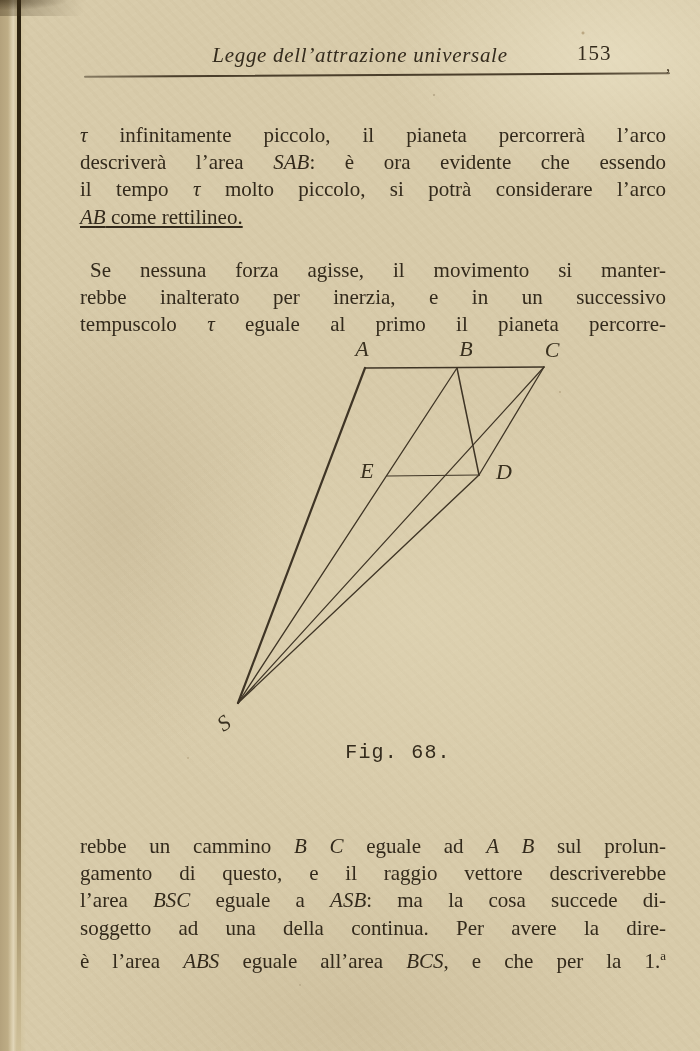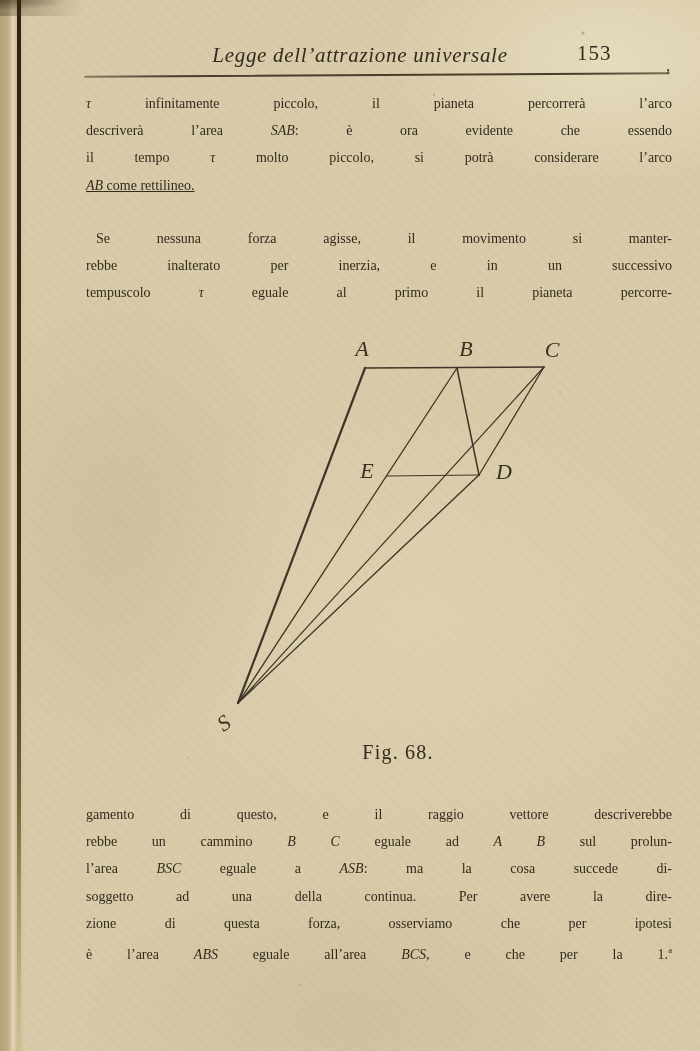--- a/index.html
+++ b/index.html
@@ -63,40 +63,40 @@
     background: linear-gradient(90deg, rgba(74,62,43,0.55), #4a3e2b 15%, #4a3e2b 85%, rgba(74,62,43,0.7));
     transform: rotate(-0.35deg);
     border-radius: 1px;
   }
   .rule-tick {
     position: absolute; top: 56px; left: 666px;
     font-size: 17px; color: #4a3e2b;
   }
   
   .textblock {
-    position: absolute; left: 86px; width: 586px;
-    font-size: 14px; line-height: 27.2px; color: #332a1c;
+    position: absolute; left: 80px; width: 586px;
+    font-size: 21px; line-height: 27.2px; color: #332a1c; margin-top: 32px;
   }
   #para1 { top: 90px; }
   #para2 { top: 225px; }
   #para3 { top: 801px; }
   .tline { text-align: justify; text-align-last: justify; text-justify: inter-word; }
   .tline.end { text-align-last: left; text-decoration: underline; }
   .tline.indent { text-indent: 10px; }
   .i { font-style: italic; }
   .sup { font-size: 0.62em; vertical-align: super; }
   
   .figure-svg { position: absolute; top: 330px; left: 0; width: 700px; height: 440px; }
   .figlabel {
     font-family: "Liberation Serif", serif;
     font-style: italic; font-size: 22px; fill: #39301f; text-anchor: middle;
   }
   .figure-caption {
     position: absolute; top: 741px; left: 298px; width: 200px;
-    text-align: center; font-size: 20px; letter-spacing: 1.2px; color: #342b1d;
+    text-align: center; font-size: 20px; letter-spacing: 1.2px; color: #342b1d; font-family: Liberation Mono, monospace;
   }
 </style>
 </head>
 <body>
 
 <div class="page">
 
   <div class="gutter-strip"></div>
   <div class="gutter-highlight"></div>
   <div class="gutter-crease"></div>
@@ -131,21 +131,20 @@
       <text x="362" y="26" class="figlabel">A</text>
       <text x="466" y="26" class="figlabel">B</text>
       <text x="552" y="27" class="figlabel">C</text>
       <text x="367" y="148" class="figlabel">E</text>
       <text x="504" y="149" class="figlabel">D</text>
       <text x="228" y="399" transform="rotate(-35 228 399)" class="figlabel">S</text>
     </svg>
   <div class="figure-caption">Fig. 68.</div>
 
   <div id="para3" class="textblock">
+      <div class="tline"><span class="">rebbe un cammino </span><span class="i ">B C</span><span class=""> eguale ad </span><span class="i ">A B</span><span class=""> sul prolun-</span></div>
       <div class="tline"><span class="">gamento di questo, e il raggio vettore descriverebbe</span></div>
-      <div class="tline"><span class="">rebbe un cammino </span><span class="i ">B C</span><span class=""> eguale ad </span><span class="i ">A B</span><span class=""> sul prolun-</span></div>
       <div class="tline"><span class="">l’area </span><span class="i ">BSC</span><span class=""> eguale a </span><span class="i ">ASB</span><span class="">: ma la cosa succede di-</span></div>
       <div class="tline"><span class="">soggetto ad una della continua. Per avere la dire-</span></div>
-      <div class="tline"><span class="">zione di questa forza, osserviamo che per ipotesi</span></div>
       <div class="tline"><span class="">è l’area </span><span class="i ">ABS</span><span class=""> eguale all’area </span><span class="i ">BCS</span><span class="">, e che per la 1.</span><span class="sup">a</span></div>
     </div>
 
 </div>
 
 </body></html>

